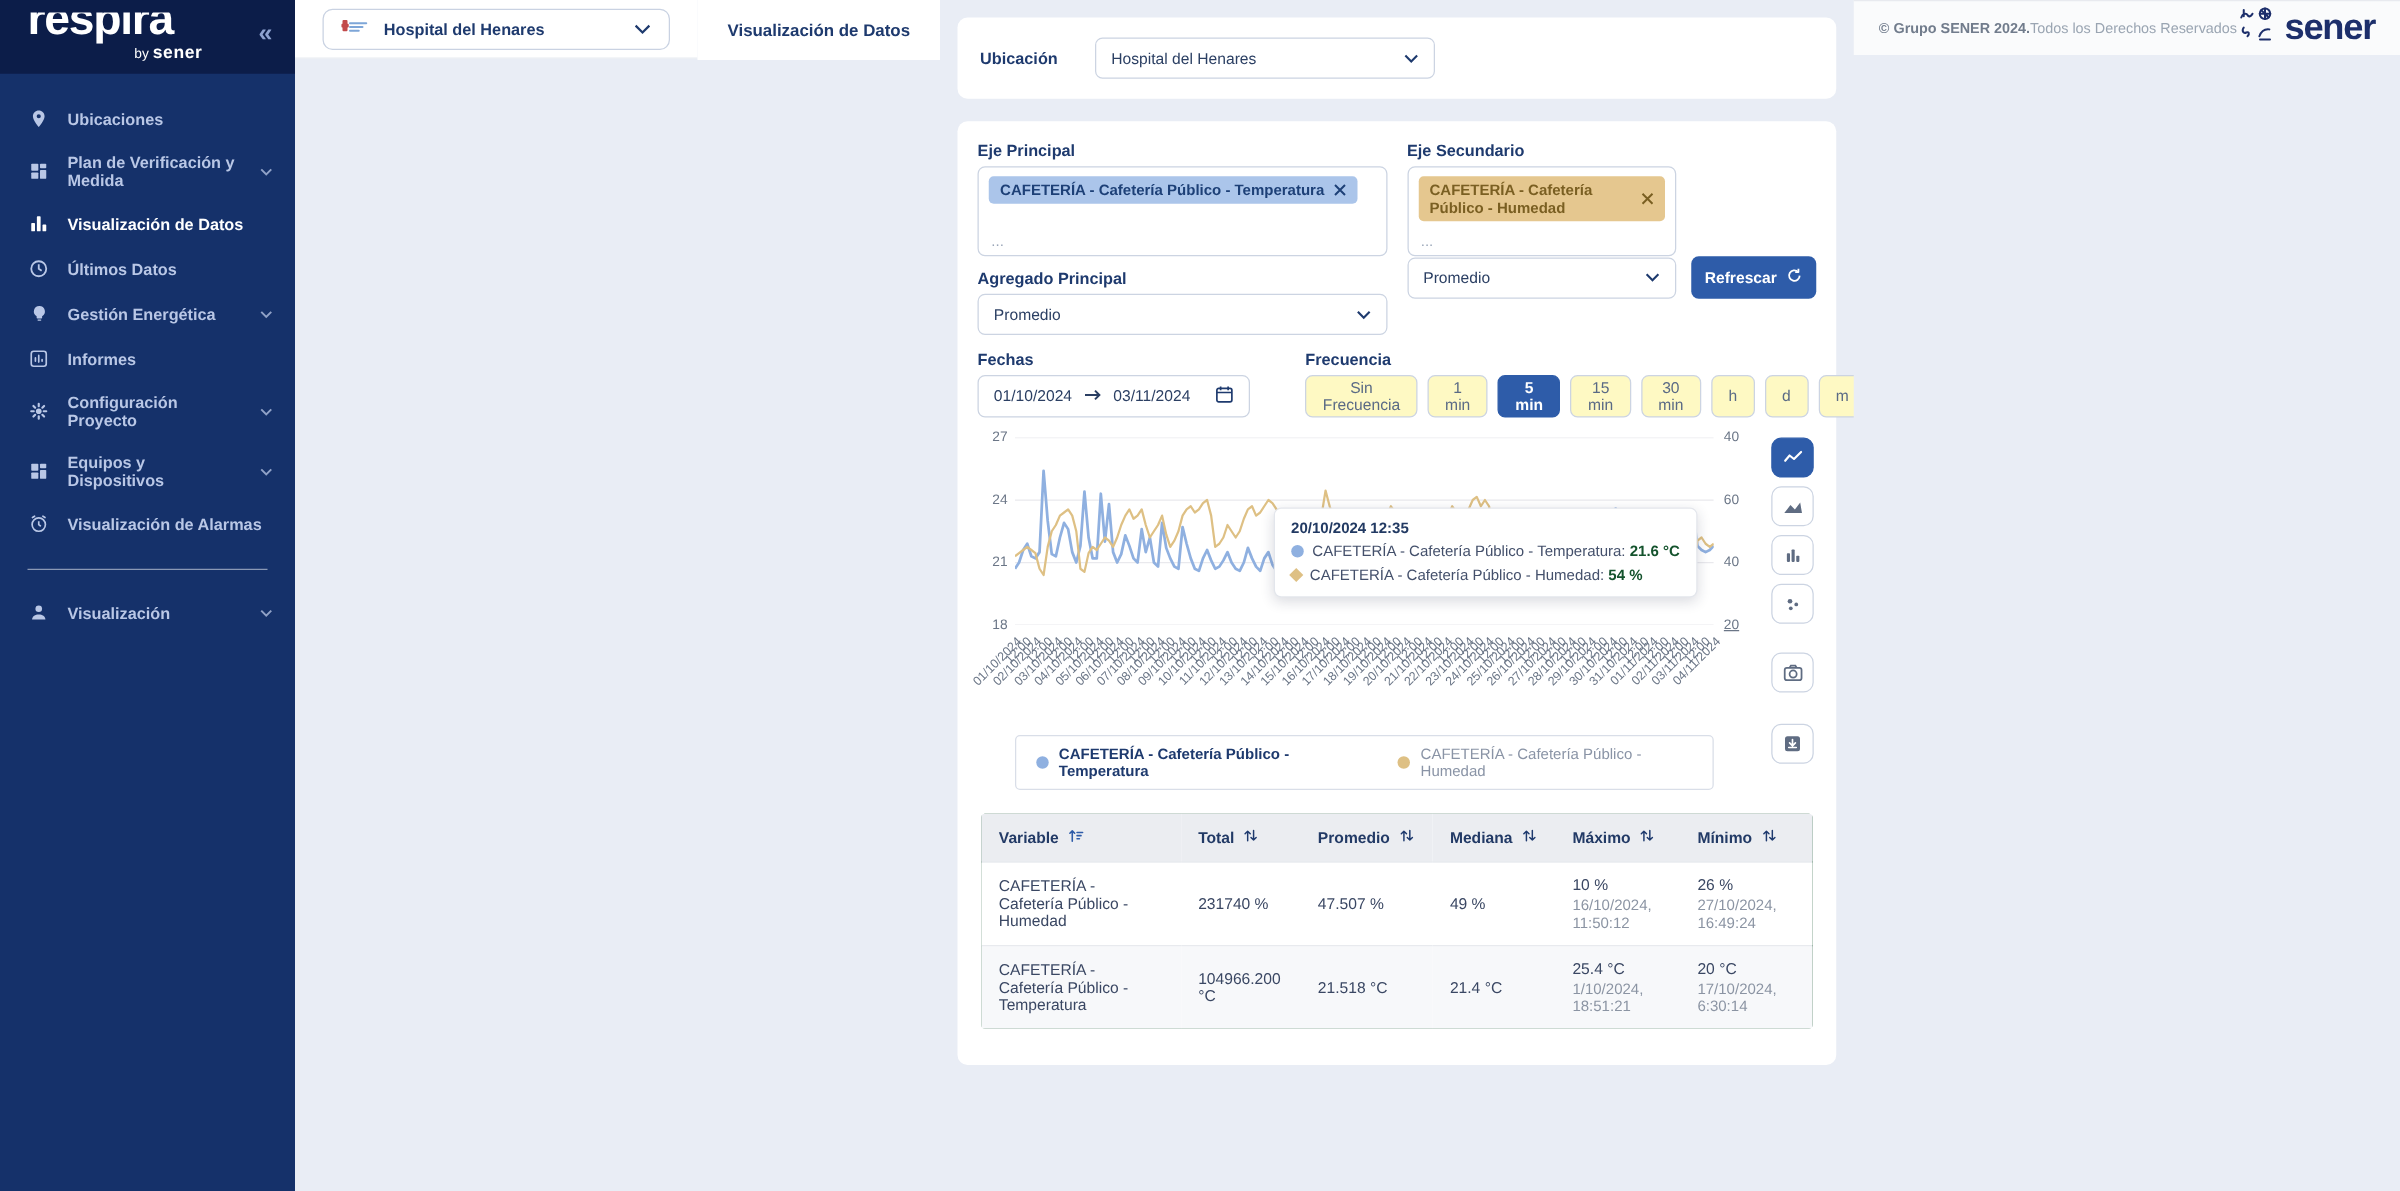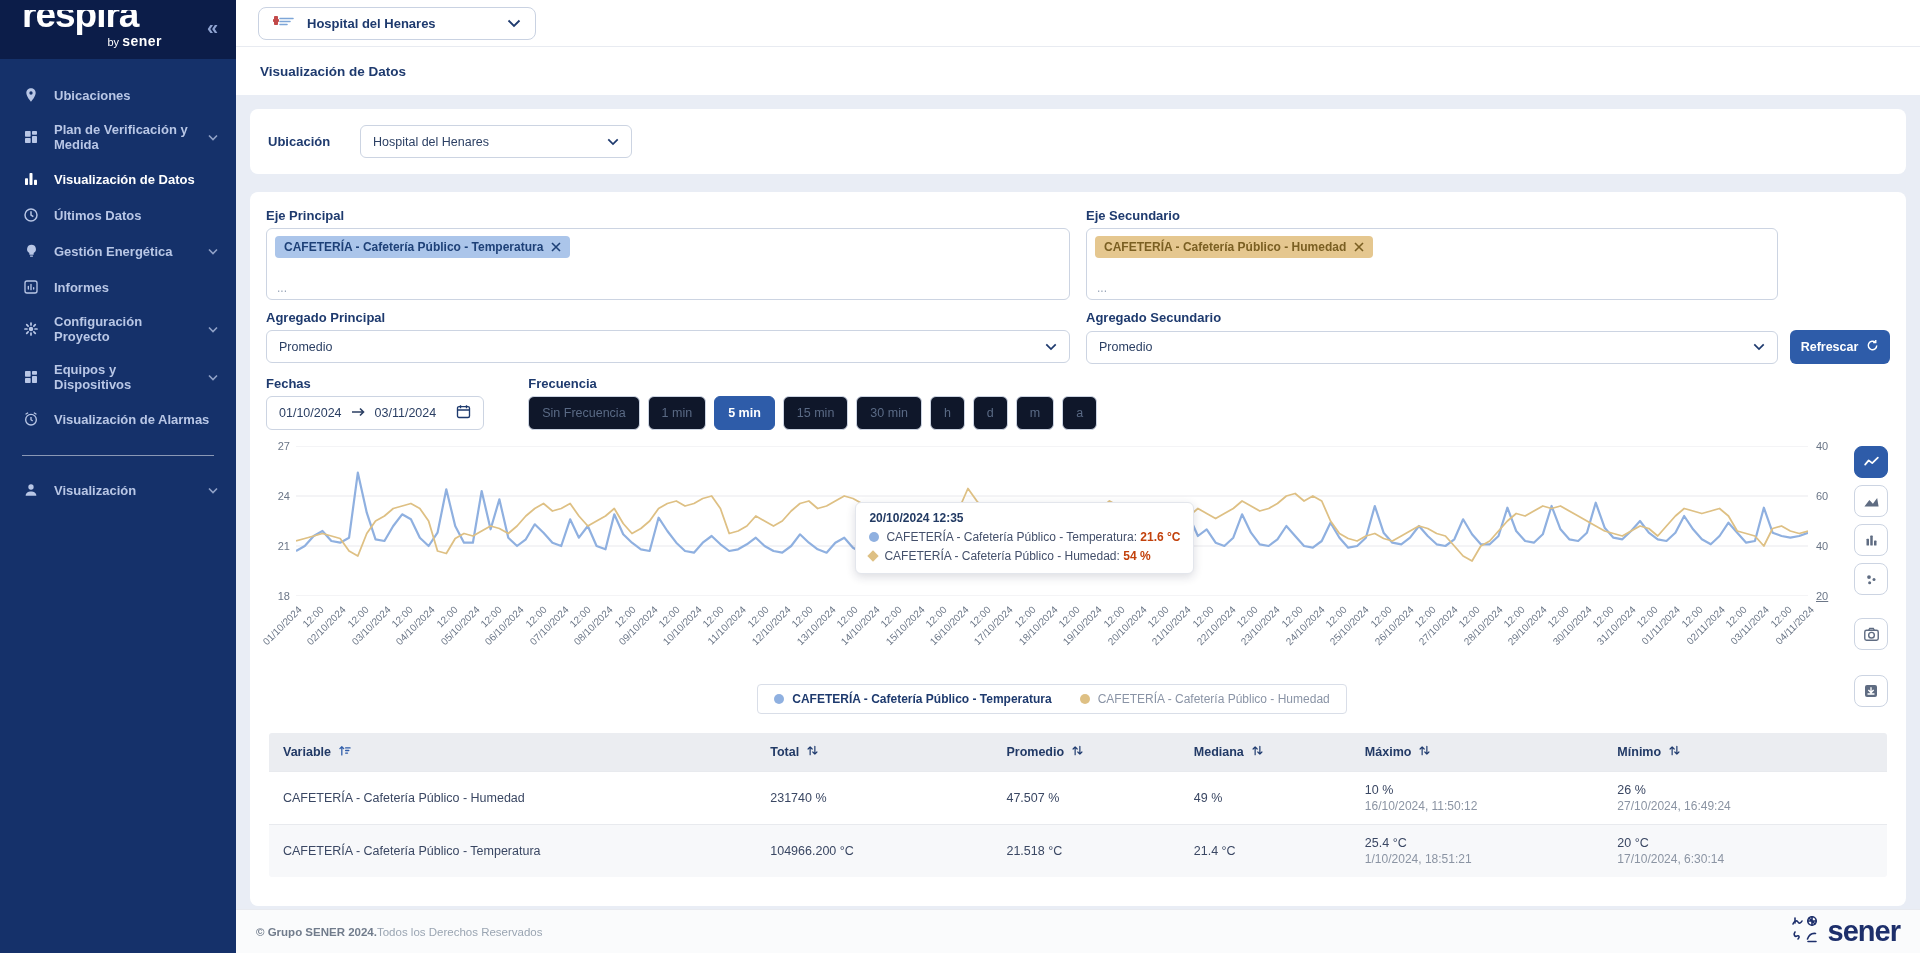--- a/index.html
+++ b/index.html
@@ -23,21 +23,21 @@
   .collapse-btn{color:#8ea2d0;font-size:20px;font-weight:700;cursor:pointer;margin-top:6px}
   .menu{padding:18px 0 0 0;display:flex;flex-direction:column}
   .mi{display:flex;align-items:center;gap:14px;padding:9px 18px 9px 22px;color:var(--side-text);font-size:13px;font-weight:700;cursor:pointer}
   .mi .ic{width:18px;height:18px;flex-shrink:0;display:flex;align-items:center;justify-content:center}
   .mi svg{display:block}
   .mi .chev{margin-left:auto;opacity:.75}
   .mi.active{color:#fff}
   .side-div{border-top:1px solid rgba(255,255,255,.5);margin:18px 22px 16px 22px}
 
   
-  .main{flex:1;display:flex;flex-direction:column;min-width:0}
+  .main{flex:1;display:flex;flex-direction:row;min-width:0}
   .topbar{height:47px;background:#fff;border-bottom:1px solid #e8ebf1;display:flex;align-items:center;padding:0 22px}
   .loc-dd{display:flex;align-items:center;gap:12px;border:1px solid #c9d2e2;border-radius:8px;background:#fff;height:33px;padding:0 14px;width:278px;cursor:pointer;font-family:inherit}
   .loc-dd .txt{font-size:13px;font-weight:700;color:var(--label);flex:1;text-align:left}
   .crumb-bar{height:48px;background:#fff;display:flex;align-items:center;padding:0 24px}
   .crumb{font-size:13.5px;font-weight:700;color:var(--label)}
   .content{flex:1;background:var(--content-bg);padding:14px 14px 0 14px;overflow:hidden}
   .card{background:#fff;border-radius:8px}
   .card-ubi{padding:16px 18px;display:flex;align-items:center;margin-bottom:18px}
   .card-ubi .flabel{width:92px}
   .flabel{font-size:13px;font-weight:700;color:var(--label);display:block}
@@ -55,21 +55,21 @@
   .tag .x{cursor:pointer;display:flex}
   .mb-ph{position:absolute;left:10px;bottom:4px;color:#9aa6b8;font-size:12px}
   .agg-label{margin-top:10px}
   .sel-row{display:flex;gap:12px;align-items:center}
   .sel-row .select{flex:1}
   .btn-refresh{height:34px;padding:0 13px;border:none;border-radius:6px;background:var(--accent);color:#fff;font-size:12.5px;font-weight:700;display:flex;align-items:center;gap:8px;cursor:pointer;font-family:inherit;width:100px;justify-content:center}
 
   .row-ff{display:flex;gap:44px;margin-top:12px}
   .datebox{border:1px solid var(--border);border-radius:6px;height:34px;display:flex;align-items:center;gap:10px;padding:0 12px;font-size:12.5px;color:#2b3f63;cursor:pointer}
   .freq-row{display:flex;gap:8px}
-  .fbtn{height:34px;padding:0 13px;border:1px solid var(--border);border-radius:6px;background:#0f172a;color:#5a6a85;font-size:12.5px;cursor:pointer;font-family:inherit}
+  .fbtn{height:34px;padding:0 13px;border:1px solid var(--border);border-radius:6px;background:#fef9c3;color:#5a6a85;font-size:12.5px;cursor:pointer;font-family:inherit}
   .fbtn.active{background:var(--accent);border-color:var(--accent);color:#fff;font-weight:700}
 
   
   .chart-wrap{display:flex;margin-top:16px}
   .y-axis{width:30px;position:relative;height:150px;flex-shrink:0}
   .y-axis.right{width:36px}
   .y-axis span{position:absolute;font-size:11px;color:#6b7687;transform:translateY(-50%)}
   .y-axis.left span{right:6px}
   .y-axis.right span{left:8px}
   .plot-col{flex:1;min-width:0}
@@ -78,21 +78,21 @@
   .x-axis{position:relative;height:78px;margin-top:6px}
   .x-axis span{position:absolute;top:2px;white-space:nowrap;font-size:10px;color:#6b7687;transform:rotate(-45deg);transform-origin:100% 0}
   .tools{width:46px;display:flex;flex-direction:column;align-items:flex-end;gap:7px;flex-shrink:0;padding-right:2px}
   .tbtn{width:34px;height:32px;border:1px solid var(--border);border-radius:8px;background:#fff;color:#5f6c82;display:flex;align-items:center;justify-content:center;cursor:pointer}
   .tbtn.active{background:var(--accent);border-color:var(--accent);color:#fff}
   .tbtn.gap1{margin-top:16px}
   .tbtn.gap2{margin-top:18px}
   .tooltip{position:absolute;left:37%;top:56px;background:#fff;border:1px solid #e3e6ec;border-radius:6px;box-shadow:0 3px 10px rgba(30,40,70,.16);padding:8px 13px;z-index:5;white-space:nowrap}
   .tt-title{font-size:12px;font-weight:800;color:#223a63;margin-bottom:3px}
   .tt-row{display:flex;align-items:center;gap:7px;font-size:12px;color:#44506b;line-height:1.55}
-  .tt-row b{color:#c2410c}
+  .tt-row b{color:#14532d}
   .dot{width:10px;height:10px;border-radius:50%;display:inline-block;flex-shrink:0}
   .diamond{width:8px;height:8px;transform:rotate(45deg);display:inline-block;flex-shrink:0}
   .marker{position:absolute;width:9px;height:9px;border-radius:50%;background:var(--series-blue);border:2px solid #fff;box-shadow:0 0 0 1px rgba(46,92,169,.45);z-index:4;transform:translate(-50%,-50%)}
   .legend-row{display:flex;justify-content:center;margin-top:4px}
   .legend{display:inline-flex;align-items:center;gap:28px;border:1px solid #d9dee8;border-radius:4px;padding:7px 16px;background:#fff}
   .lg-item{display:flex;align-items:center;gap:8px;font-size:12px;cursor:pointer}
   .lg-item.primary{color:#1e3a6e;font-weight:800}
   .lg-item.secondary{color:#8a94a6}
 
   
@@ -313,21 +313,20 @@
               <span class="tag tan">
                 <span>CAFETERÍA - Cafetería Público - Humedad</span>
                 <span class="x">
                     <svg width="10" height="10" viewBox="0 0 10 10" stroke="currentColor" stroke-width="1.6" fill="none">
                       <path d="M1 1l8 8M9 1L1 9"></path>
                     </svg>
                   </span>
               </span>
               <span class="mb-ph">...</span>
             </div>
-            <span class="flabel agg-label">Agregado Secundario</span>
             <div class="sel-row">
               <div class="select">
                 <span>Promedio</span>
                 <span><svg width="12" height="8" viewBox="0 0 14 9" fill="none" stroke="#1e3a6e" stroke-width="2">
                       <path d="M1.5 1.5L7 7l5.5-5.5"></path>
                     </svg></span>
               </div>
               <button class="btn-refresh">
                 <span>Refrescar</span>
                 <span><svg width="13" height="13" viewBox="0 0 20 20" fill="none" stroke="#fff" stroke-width="2.2">

